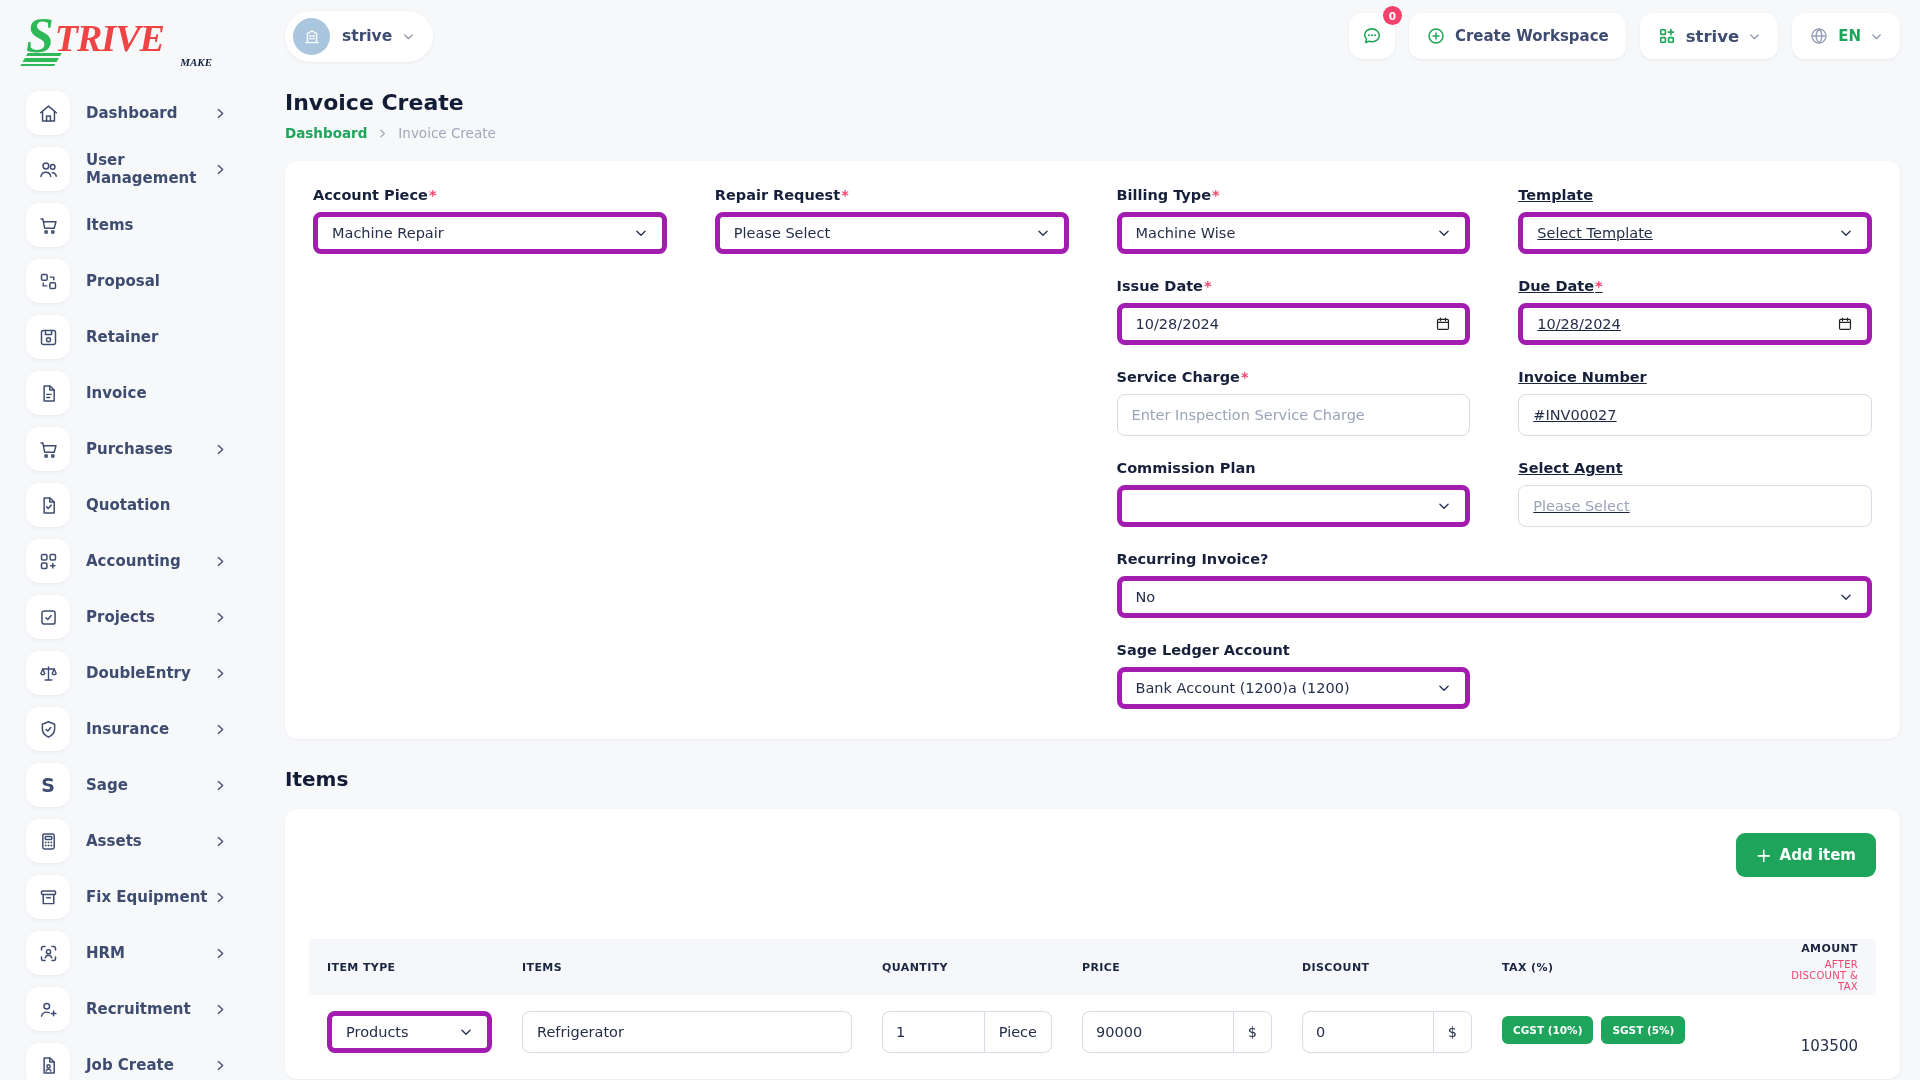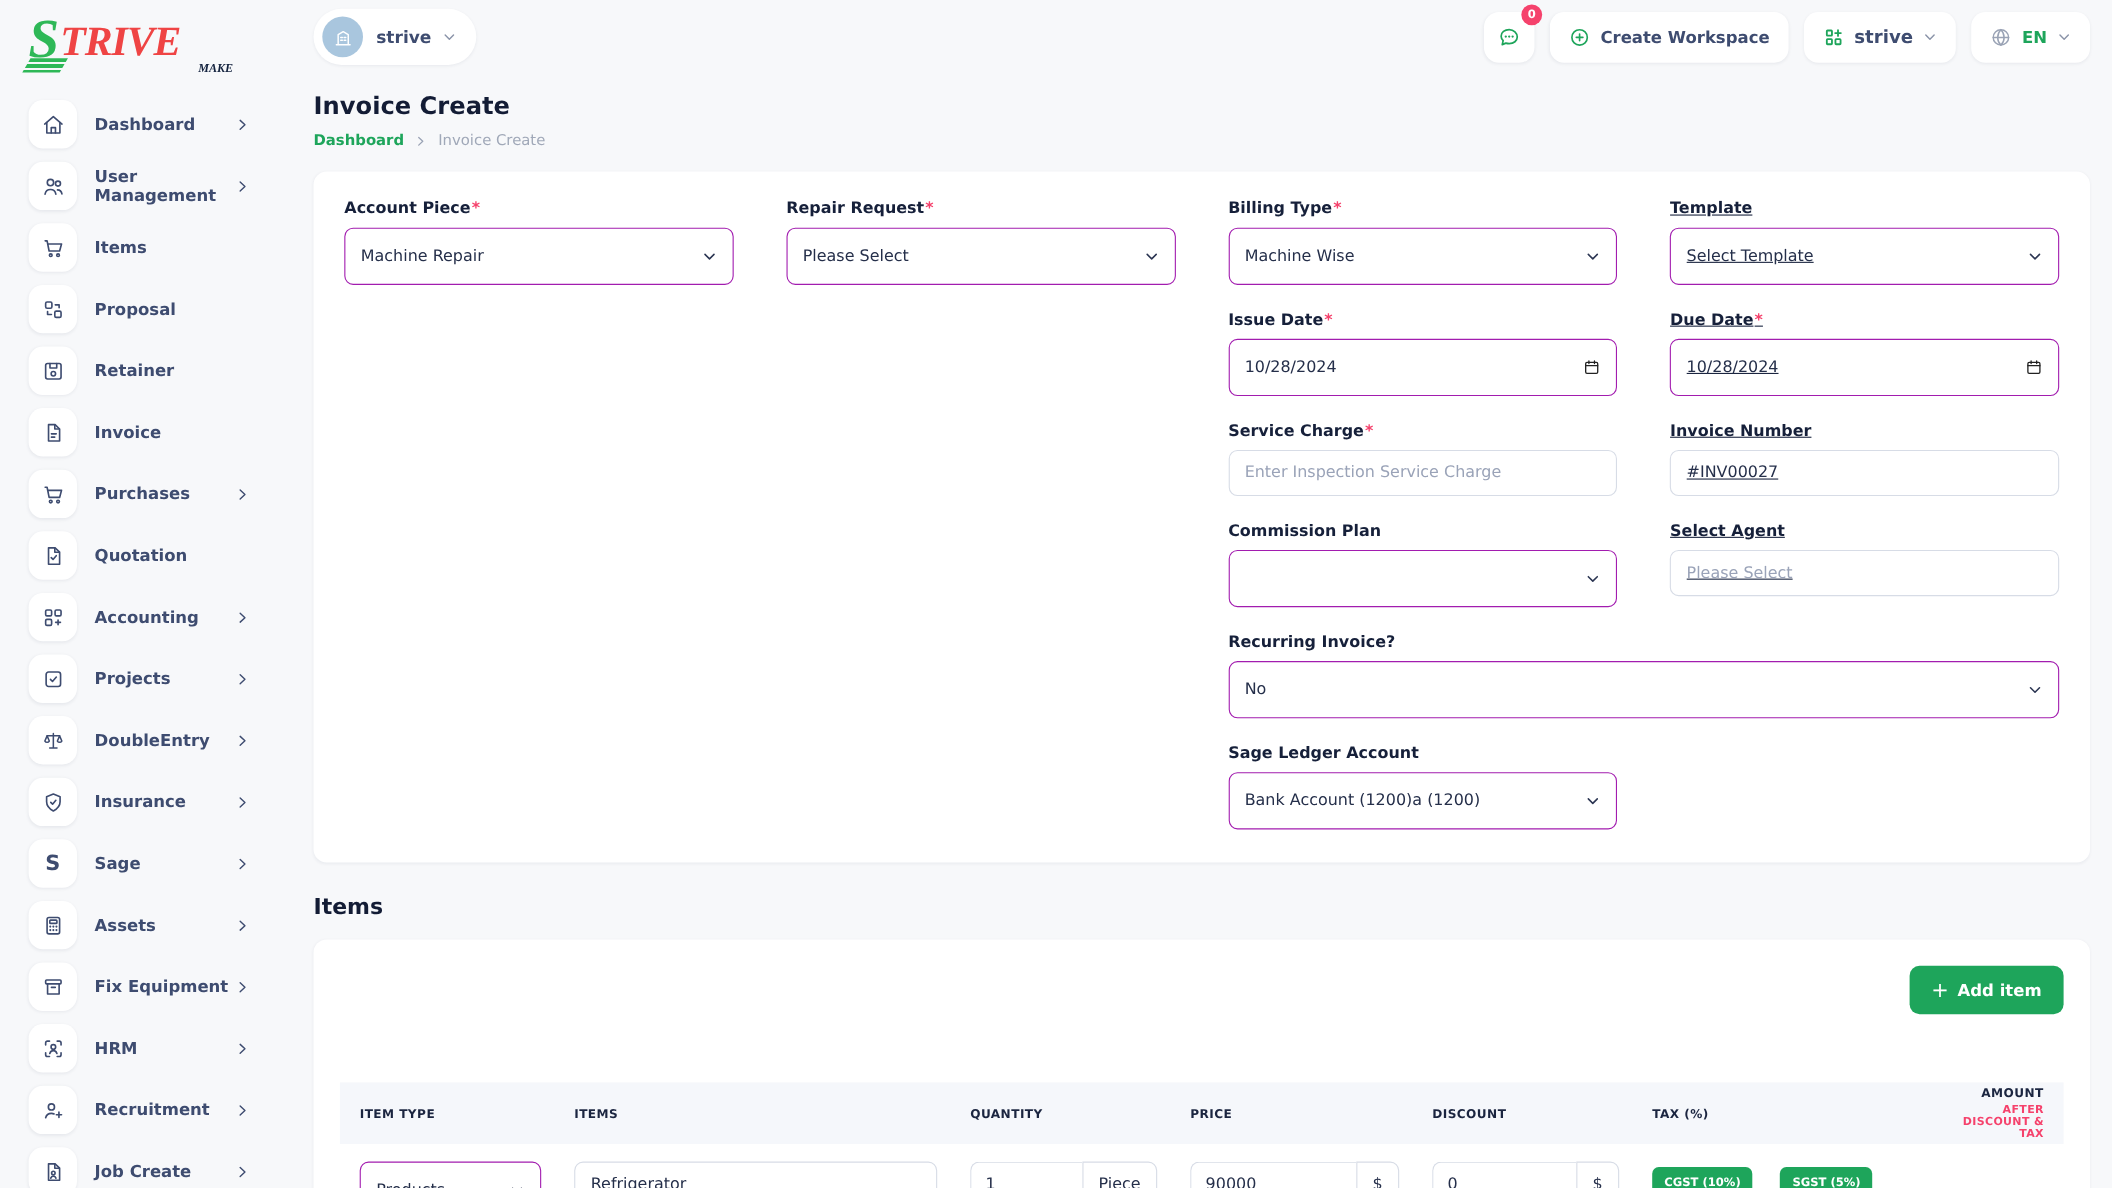--- a/index.html
+++ b/index.html
@@ -77,21 +77,21 @@
   .bc-current { color:#a0a8b8; }
 
   
   .card { background:#fff; border-radius:12px; box-shadow:0 1px 3px rgba(25,39,70,0.06); }
   .form-card { margin-top:20px; padding:26px 28px 30px 28px;
     display:grid; grid-template-columns:repeat(4,1fr); column-gap:48px; row-gap:24px;
     align-content:start; }
   .field { display:flex; flex-direction:column; }
   .field-label { font-size:14.5px; font-weight:600; color:#16203a; margin-bottom:9px; }
   .req { color:#f5426c; margin-left:1px; }
-  .control { height:52px; border:1px solid #a21caf; border-radius:8px; background:#fff;
+  .control { height:42px; border:5px solid #a21caf; border-radius:8px; background:#fff;
     display:flex; align-items:center; padding:0 14px; font-size:14.5px; color:#252f4a;
     cursor:pointer; }
   .control .val { flex:1; white-space:nowrap; overflow:hidden; }
   .control svg.dd { width:14px; height:14px; color:#2b3552; }
   .control svg.cal { width:16px; height:16px; color:#222; }
   input.text-control { height:42px; border:1px solid #d7dce6; border-radius:8px; background:#fff;
     padding:0 14px; font-size:14.5px; color:#252f4a; width:100%; outline:none;
     font-family:"DejaVu Sans","Liberation Sans",sans-serif; }
   input.text-control::placeholder { color:#9aa3b8; }
   .c3 { grid-column:3; } .c4 { grid-column:4;text-decoration:underline; }
@@ -107,30 +107,30 @@
     border:none; border-radius:9px; height:44px; padding:0 20px; font-size:15px; font-weight:600;
     cursor:pointer; font-family:"DejaVu Sans","Liberation Sans",sans-serif; }
   .btn-green .plus { font-size:19px; font-weight:400; line-height:1; }
 
   .itable { margin-top:62px; }
   .itable-head, .itable-row { display:grid;
     grid-template-columns:165px 330px 170px 190px 170px 240px 1fr; column-gap:30px; }
   .itable-head { background:#f5f7fb; height:56px; align-items:center; padding:0 18px; }
   .th { font-size:11px; font-weight:800; letter-spacing:0.4px; color:#1b2540; text-transform:uppercase; }
   .th-amount { text-align:right; }
-  .th-sub { font-size:10px; font-weight:700; color:#f5426c; margin-top:4px; letter-spacing:0.3px; }
+  .th-sub { font-size:10px; font-weight:400; color:#f5426c; margin-top:4px; letter-spacing:0.3px; }
   .itable-row { padding:16px 18px 0 18px; align-items:flex-start; }
   .group { display:flex; }
   .group .g-main { flex:1; border:1px solid #d7dce6; border-right:none;
     border-radius:8px 0 0 8px; height:42px; display:flex; align-items:center; padding:0 13px;
     font-size:14.5px; color:#252f4a; background:#fff; }
   .group .g-unit { border:1px solid #d7dce6; border-radius:0 8px 8px 0; height:42px;
     display:flex; align-items:center; justify-content:center; padding:0 14px; font-size:14.5px;
     color:#252f4a; background:#fff; }
-  .chips { display:flex; gap:25px; padding-top:5px; }
+  .chips { display:flex; gap:8px; padding-top:5px; }
   .chip { background:#1ea55b; color:#fff; font-size:10.5px; font-weight:700;
     border-radius:6px; padding:8px 11px; white-space:nowrap; }
   .amount-cell { text-align:right; font-size:15px; color:#252f4a; padding-top:26px; }
 </style>
 </head>
 <body>
 
 <div class="app">
 
   <aside class="sidebar">

